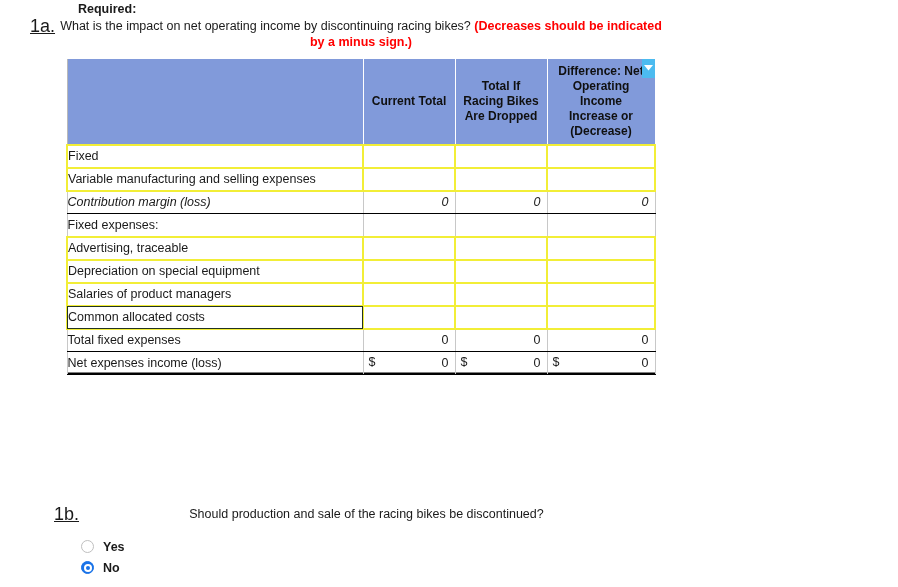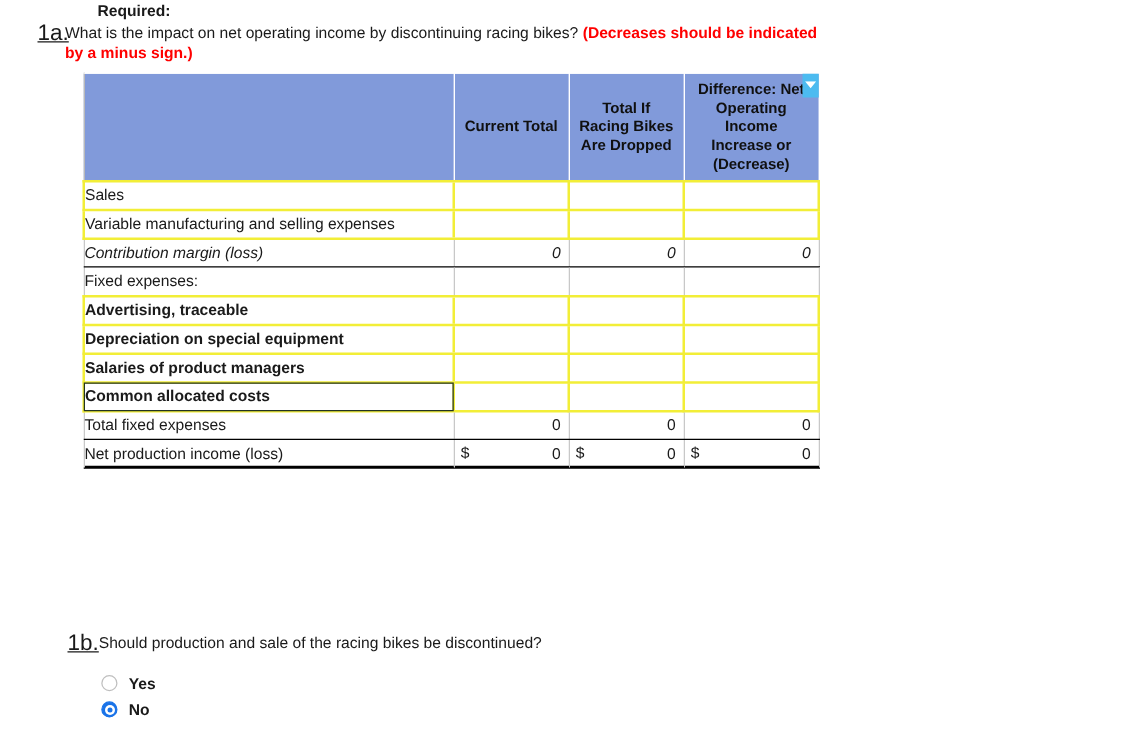--- a/index.html
+++ b/index.html
@@ -39,20 +39,21 @@
   }
   .q-num {
     width: 22px;
     flex: 0 0 22px;
     font-size: 18px;
     text-decoration: underline;
   }
   .q-body {
     flex: 1 1 auto;
     font-size: 12.5px;
+    text-align: center;
   }
   .q-hint {
     color: #ff0000;
     font-weight: bold;
   }
 
   
   #worksheet {
     position: absolute;
     left: 66px;
@@ -87,21 +88,21 @@
   tbody tr { height: 23px; }
 
   td.lbl {
     border: 1px solid #c8c8c8;
     border-right: none;
     padding-left: 6px;
     white-space: nowrap;
     color: #1a1a1a;
     font-size: 12.5px;
   }
-  td.lbl.indent { padding-left: 19px; font-weight: bold; }
+  td.lbl.indent { padding-left: 19px; }
 
   td.cell {
     border: 1px solid #c8c8c8;
     position: relative;
   }
 
   
   td.lbl.edit {
     border: 2px solid #f2ee37;
     border-right: none;
@@ -249,21 +250,21 @@
         <span>Difference: Net</span><br>
         <span>Operating</span><br>
         <span>Income</span><br>
         <span>Increase or</span><br>
         <span>(Decrease)</span>
       </th>
     </tr>
   </thead>
   <tbody id="worksheet-body">
       <tr>
-        <td class="lbl edit"><span>Sales</span></td>
+        <td class="lbl edit"><span>Fixed</span></td>
         <td class="cell edit">
           <span class="num"></span>
         </td>
         <td class="cell edit">
           <span class="num"></span>
         </td>
         <td class="cell edit">
           <span class="num"></span>
         </td>
       </tr>
@@ -361,21 +362,21 @@
           <span class="num">0</span>
         </td>
         <td class="cell">
           <span class="num">0</span>
         </td>
         <td class="cell">
           <span class="num">0</span>
         </td>
       </tr>
       <tr class="double-bottom">
-        <td class="lbl"><span>Net production income (loss)</span></td>
+        <td class="lbl"><span>Net expenses income (loss)</span></td>
         <td class="cell">
           <span class="dollar">$</span>
           <span class="num">0</span>
         </td>
         <td class="cell">
           <span class="dollar">$</span>
           <span class="num">0</span>
         </td>
         <td class="cell">
           <span class="dollar">$</span>

